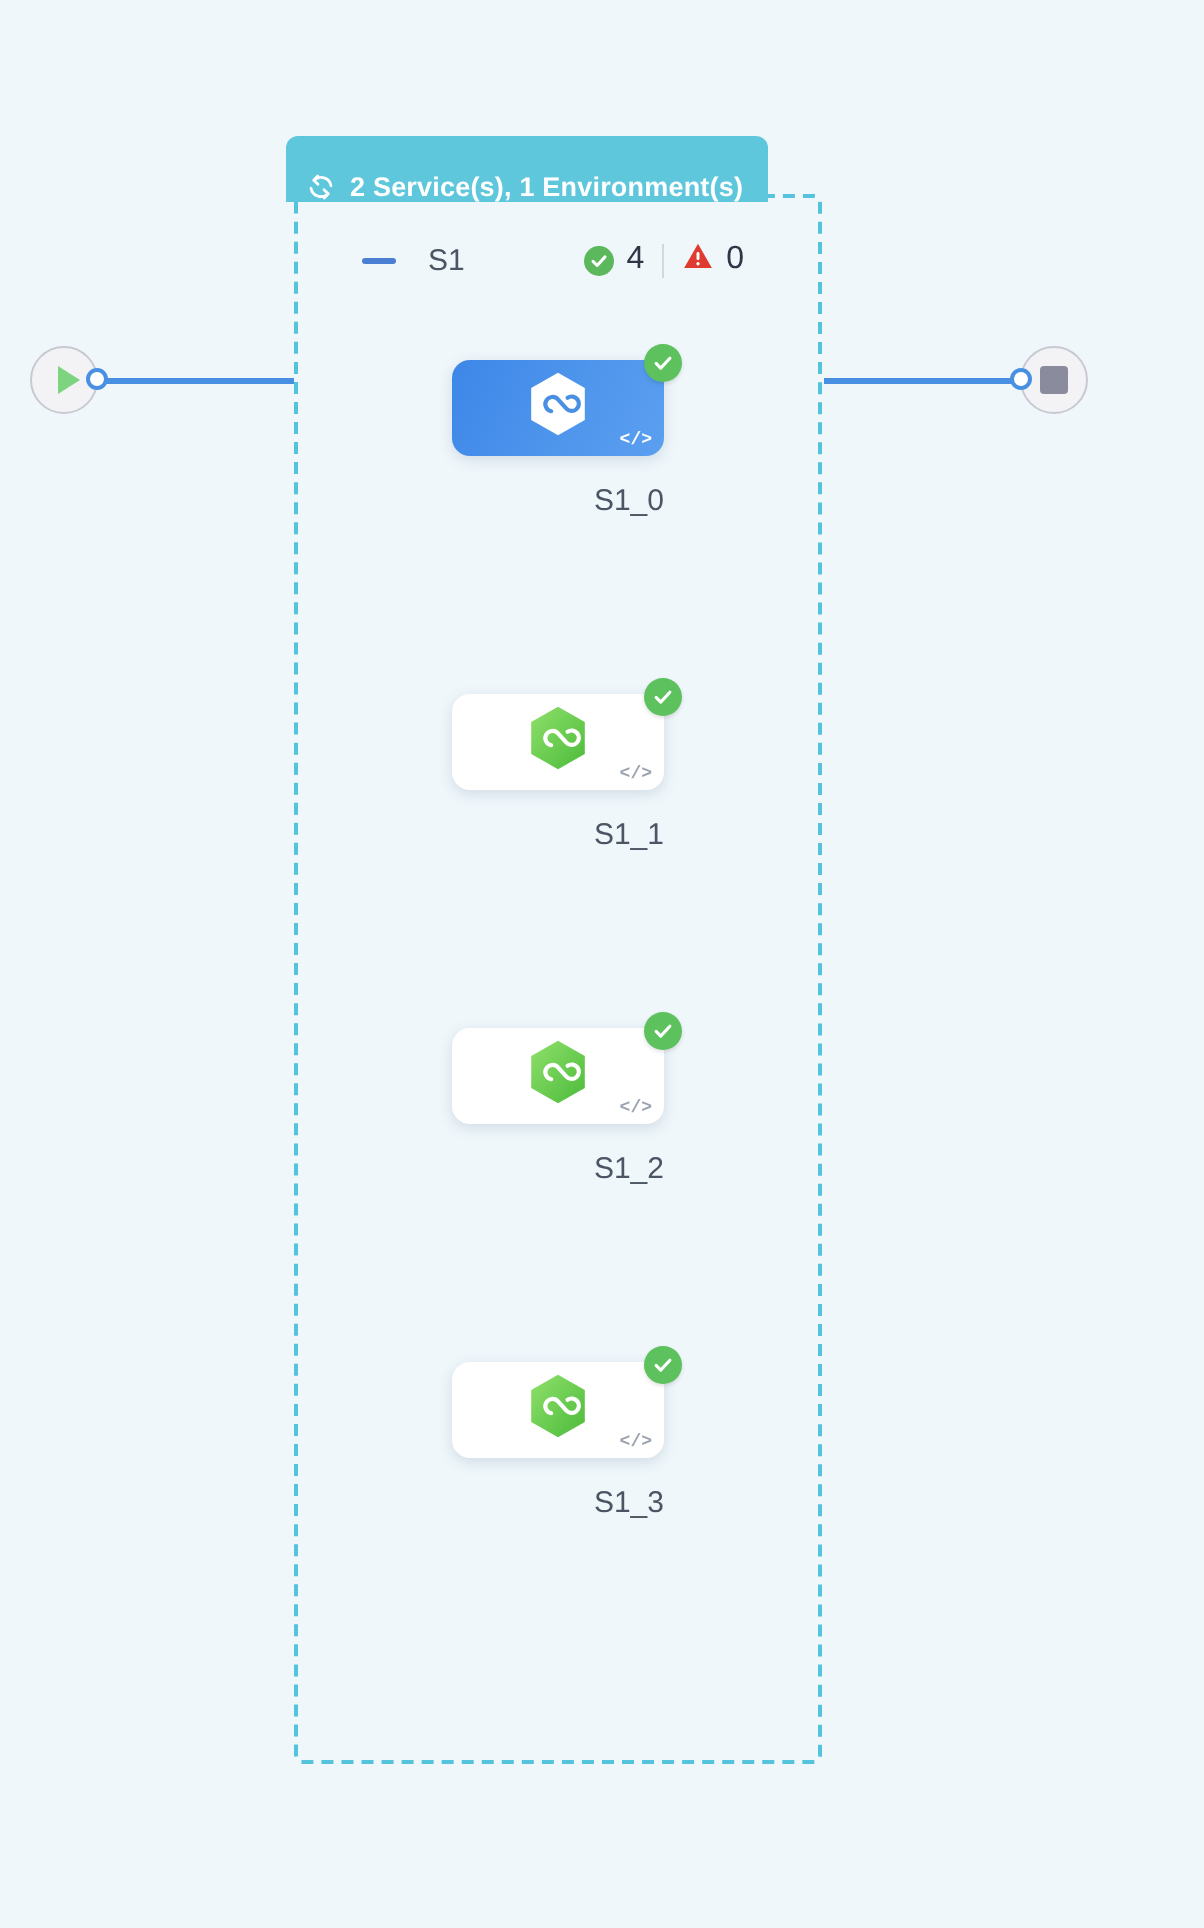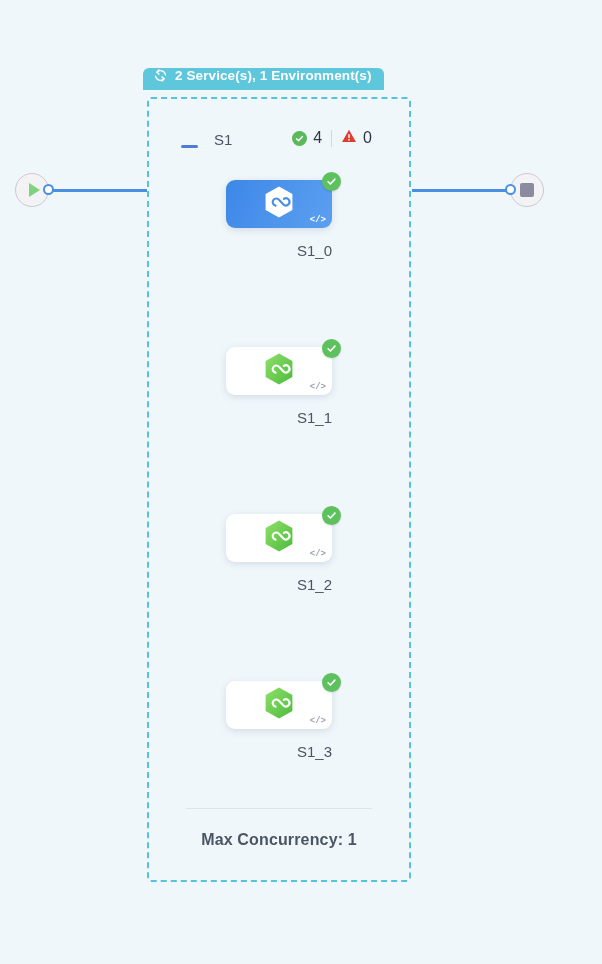--- a/index.html
+++ b/index.html
@@ -86,45 +86,45 @@
     border: 2px dashed #54c3dc;
     border-radius: 4px;
     box-sizing: border-box;
     z-index: 2;
   }
 
   #group-header-tab {
     position: absolute;
     left: 143px;
     top: 68px;
-    height: 22px;
+    height: 33px;
     padding: 0 12px 0 10px;
     background: #5ec7dc;
     border-radius: 6px 6px 0 0;
     display: flex;
-    align-items: flex-start;
+    align-items: flex-end;
     gap: 7px;
     color: #ffffff;
     font-size: 13.5px;
     font-weight: bold;
     letter-spacing: 0.1px;
     z-index: 5;
     box-sizing: border-box;
   }
   .sync-icon { display: block; }
 
   
   #group-subheader {
     position: absolute;
     left: 147px;
     top: 112px;
     width: 264px;
     height: 36px;
     display: flex;
-    align-items: flex-end;
+    align-items: center;
     z-index: 6;
   }
   #collapse-btn {
     margin-left: 34px;
     width: 17px;
     height: 3px;
     background: #4a7fd4;
     border-radius: 2px;
     cursor: pointer;
   }
@@ -377,18 +377,14 @@
             <svg width="11" height="11" viewBox="0 0 24 24" fill="none" stroke="#ffffff" stroke-width="3.4" stroke-linecap="round" stroke-linejoin="round">
               <polyline points="4.5 12.5 9.5 17.6 19.5 6.8"></polyline>
             </svg>
           </span>
           <span class="code-badge on-white">&lt;/&gt;</span>
         </div>
         <div class="node-label">S1_3</div>
       </div>
     </div>
 
-  <div id="group-footer">
-    <div id="footer-divider"></div>
-    <div id="max-concurrency">Max Concurrency: 1</div>
-  </div>
 
 </div>
 
 </body></html>

